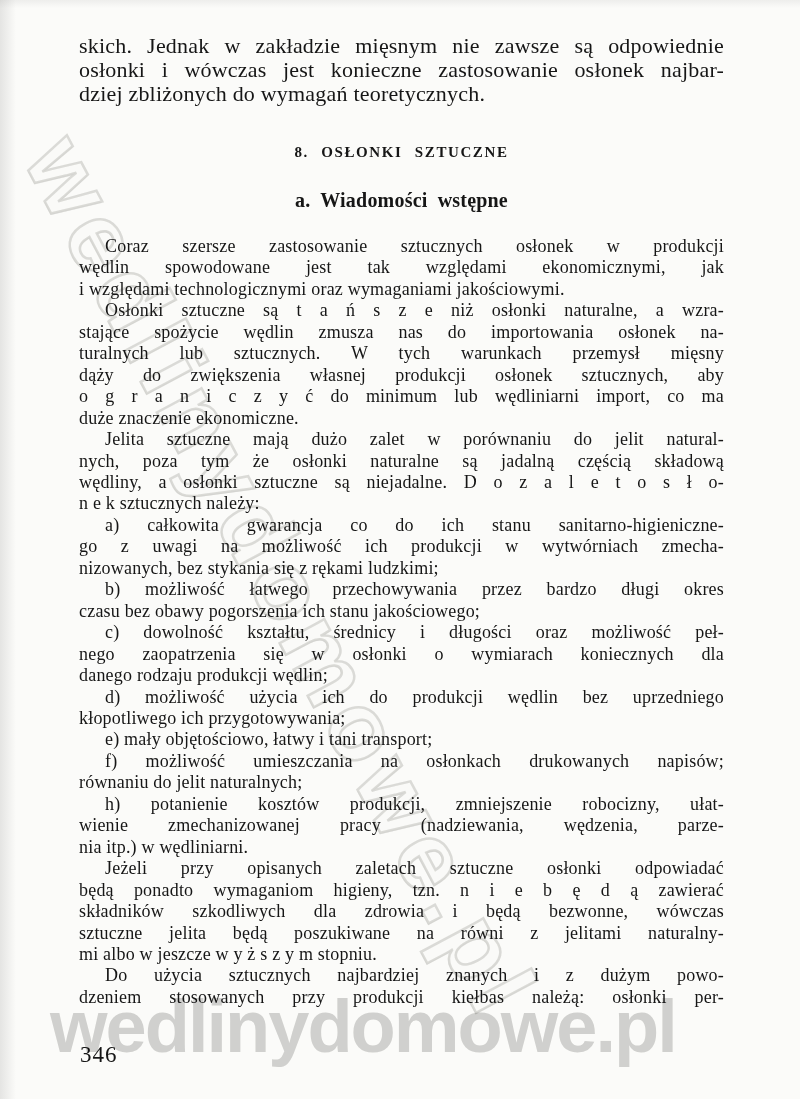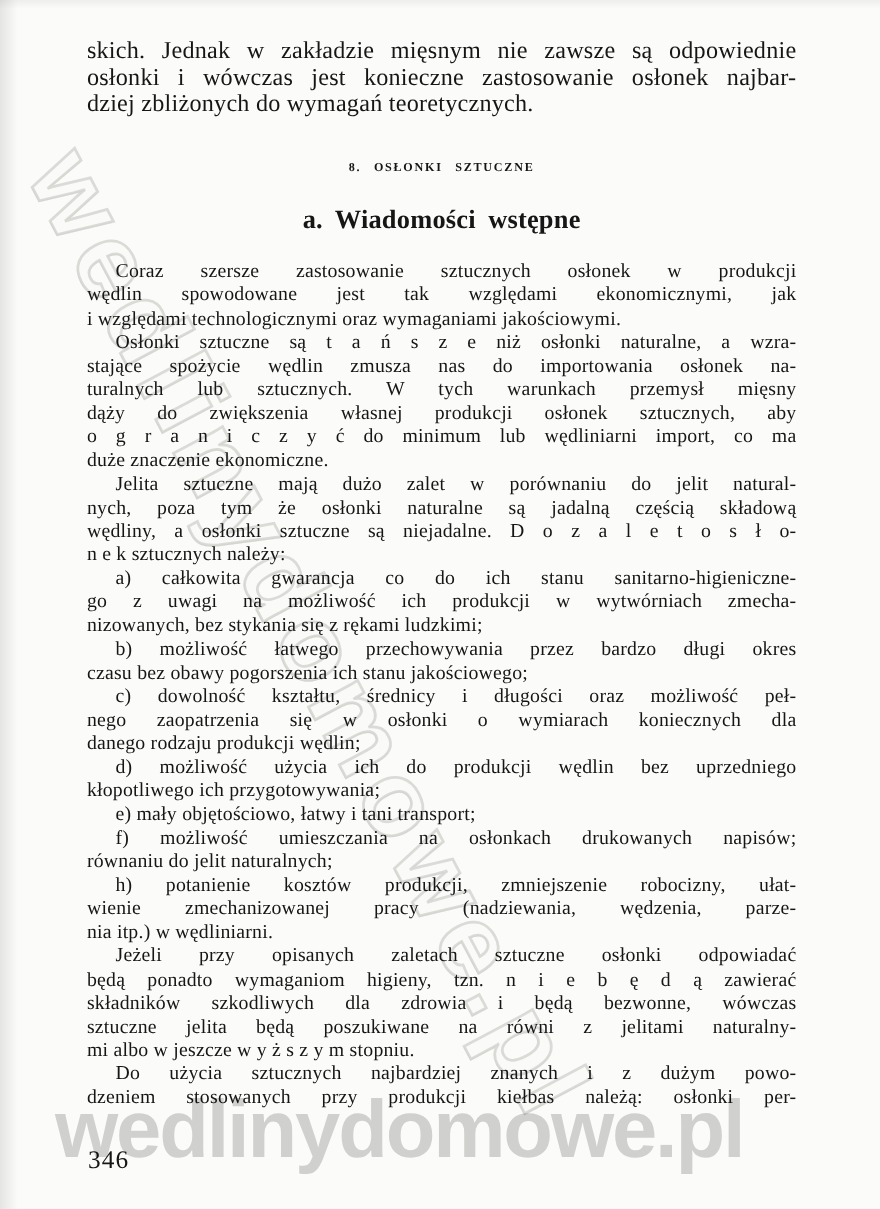--- a/index.html
+++ b/index.html
@@ -89,31 +89,31 @@
     text-align-last: justify;
     text-justify: inter-word;
   }
   .line.unjust { text-align-last: left; }
   .line.first  { text-indent: 26px; }
 
   .h1 {
     margin-top: 36px;
     text-align: center;
     font-weight: 700;
-    font-size: 11px;
+    font-size: 15px;
     letter-spacing: 1.6px;
     word-spacing: 7px;
     line-height: 20px;
   }
   .h2 {
     margin-top: 26px;
     margin-bottom: 24px;
     text-align: center;
     font-weight: 700;
-    font-size: 24px;
+    font-size: 20px;
     word-spacing: 5px;
     line-height: 24px;
   }
 
   .page-number {
     position: absolute;
     left: 80px;
     top: 1042px;
     z-index: 2;
     font-size: 23px;

